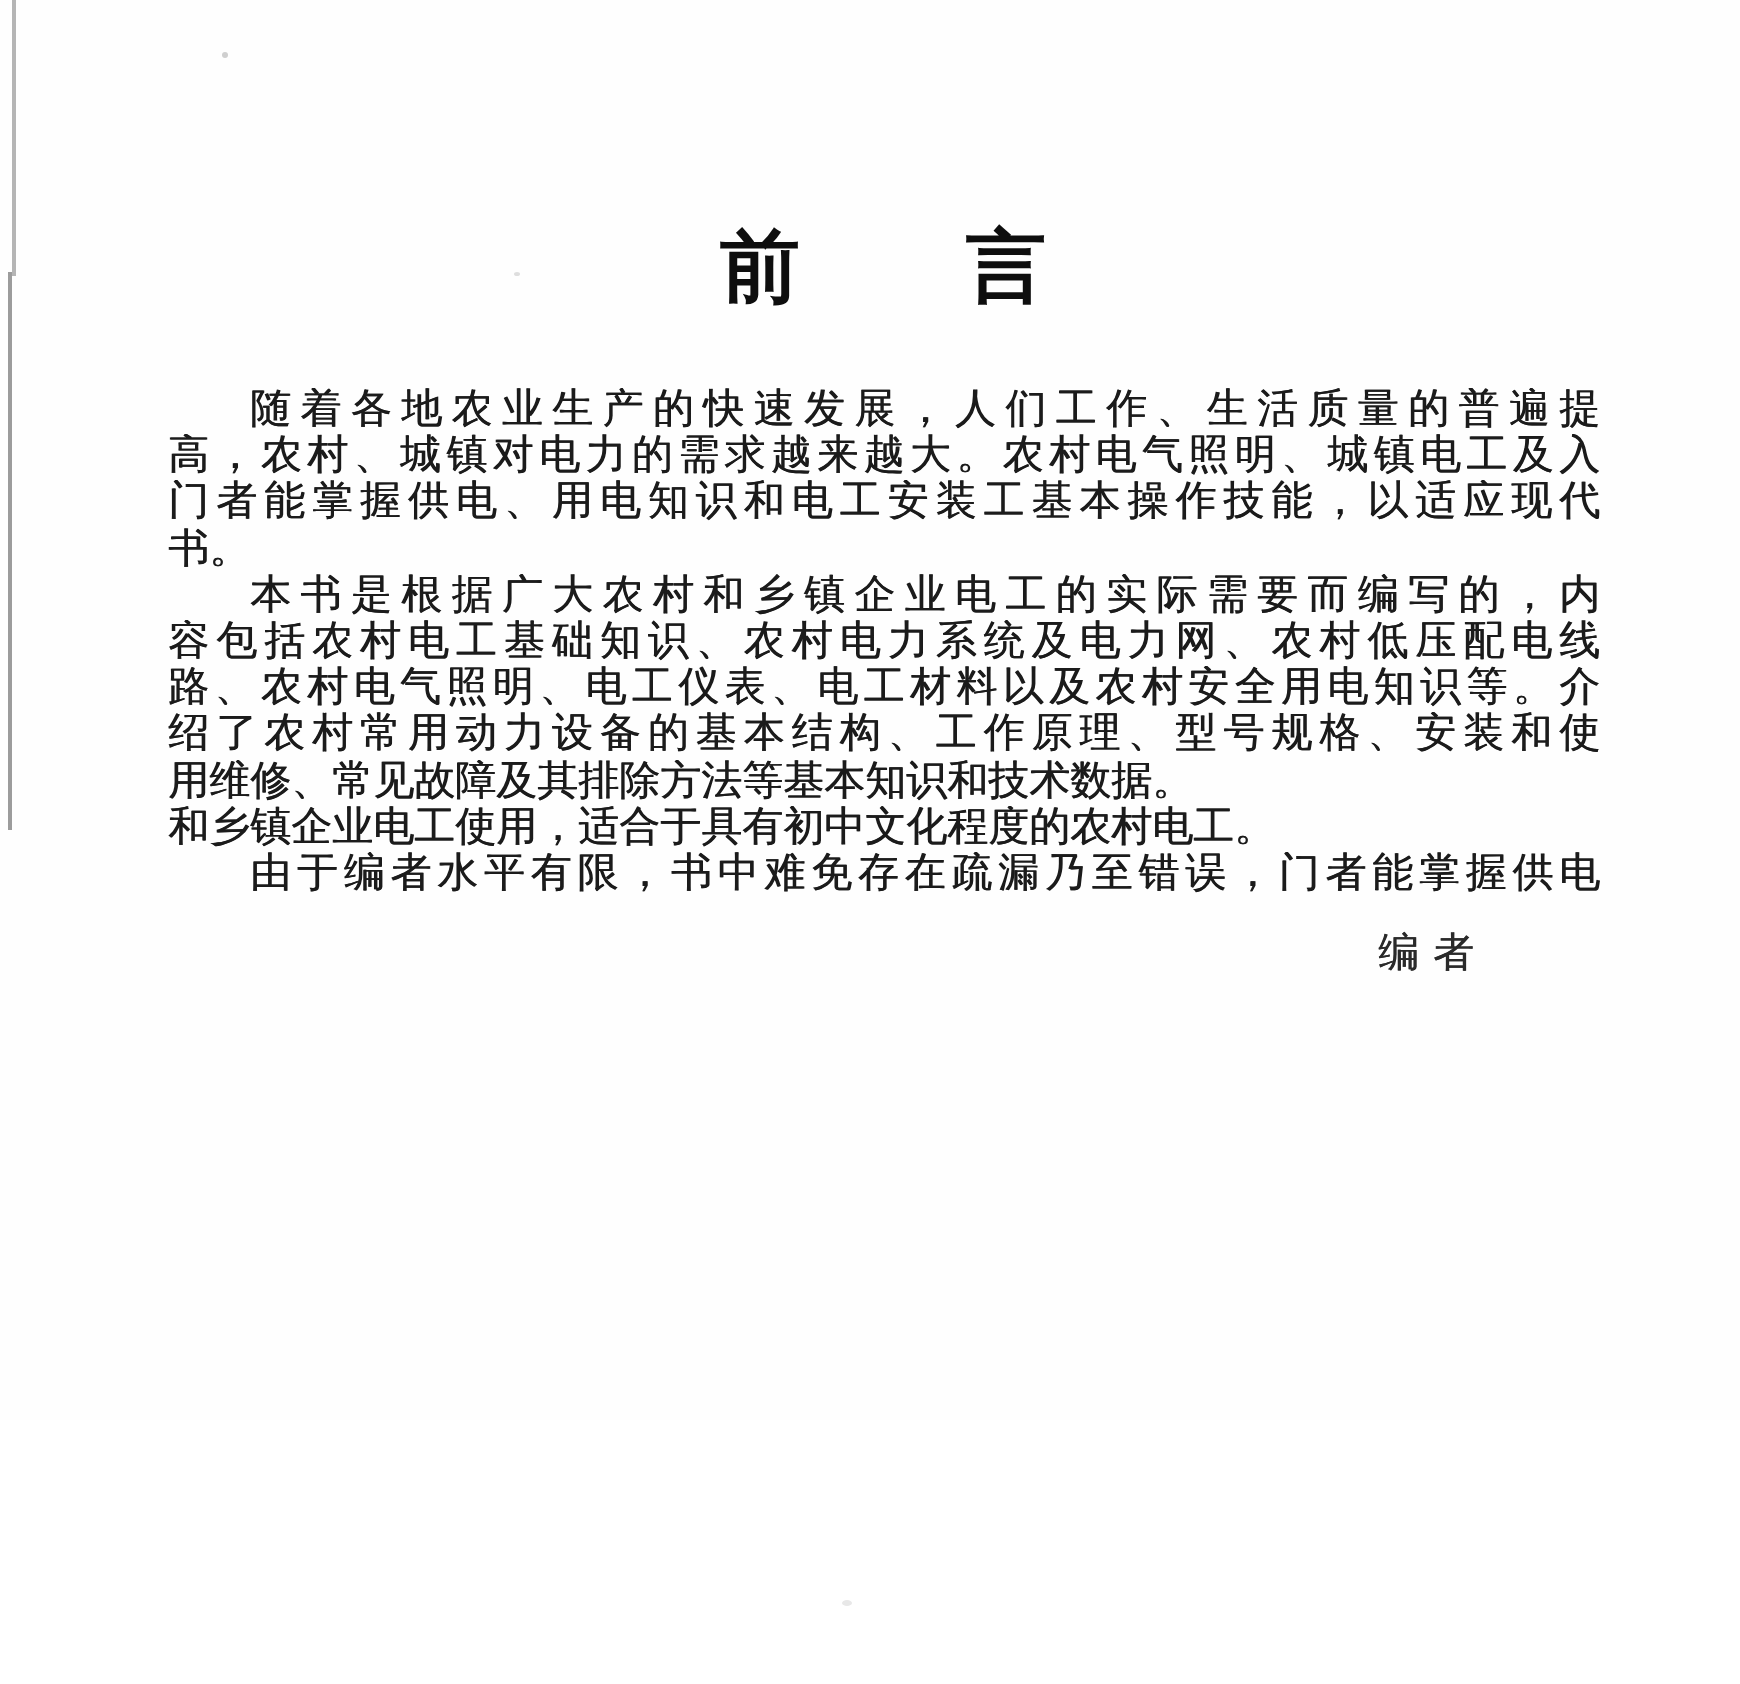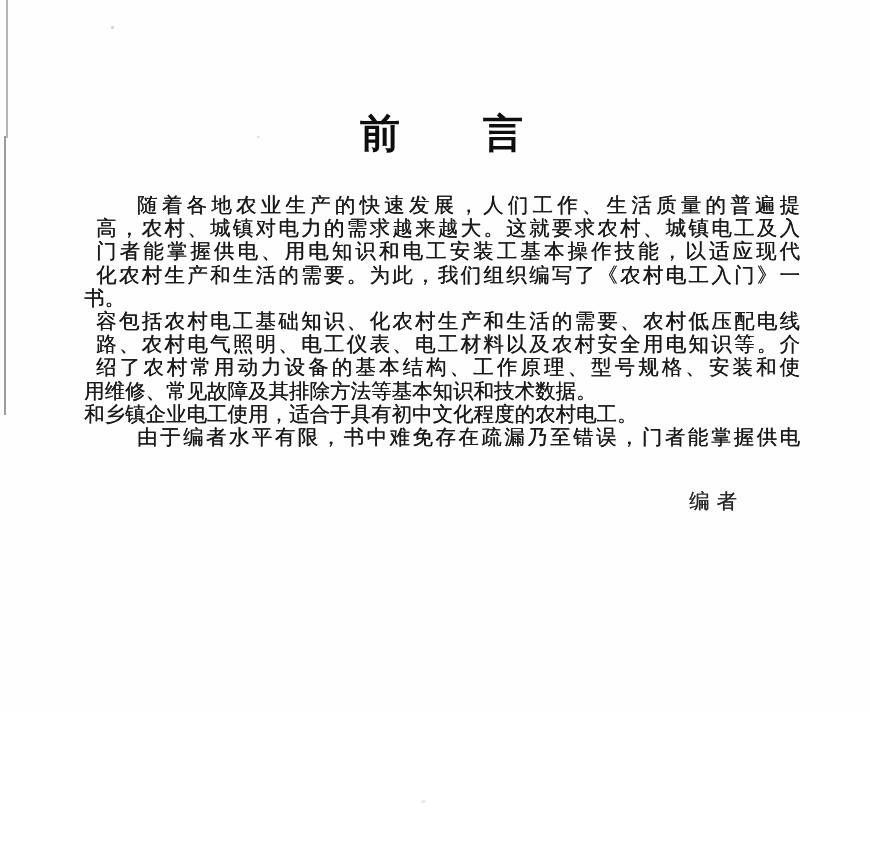--- a/index.html
+++ b/index.html
@@ -61,25 +61,24 @@
   .line {
     height: 23.2px;
     line-height: 23.2px;
     overflow: hidden;
     white-space: nowrap;
   }
   .line.full {
     text-align: justify;
     text-align-last: justify;
     white-space: normal;
-    margin-left: 12px;
   }
   .line.first { text-indent: 2em; }
   .signature {
-    margin-top: 38px;
+    margin-top: 13px;
     text-align: right;
     padding-right: 56px;
     font-size: 20.5px;
     letter-spacing: 7px;
     color: #2a2a2a;
     text-shadow: 0.3px 0 0 currentColor;
   }
 </style>
 </head>
 <body>
@@ -93,28 +92,28 @@
   <div class="speck s3"></div>
 
   <div class="content">
 
     <div class="title">前　　言</div>
 
     <div class="body-text">
 
       <div>
         <div class="line full first">随着各地农业生产的快速发展，人们工作、生活质量的普遍提</div>
-        <div class="line full">高，农村、城镇对电力的需求越来越大。这就要求农村、城镇电工及入</div>
+        <div class="line full">高，农村、城镇对电力的需求越来越大。农村电气照明、城镇电工及入</div>
         <div class="line full">门者能掌握供电、用电知识和电工安装工基本操作技能，以适应现代</div>
-        <div class="line full">化农村生产和生活的需要。为此，我们组织编写了《农村电工入门》一</div>
         <div class="line">书。</div>
       </div>
 
       <div>
-        <div class="line full">容包括农村电工基础知识、化农村生产和生活的需要、农村低压配电线</div>
+        <div class="line full first">本书是根据广大农村和乡镇企业电工的实际需要而编写的，内</div>
+        <div class="line full">容包括农村电工基础知识、农村电力系统及电力网、农村低压配电线</div>
         <div class="line full">路、农村电气照明、电工仪表、电工材料以及农村安全用电知识等。介</div>
         <div class="line full">绍了农村常用动力设备的基本结构、工作原理、型号规格、安装和使</div>
         <div class="line">用维修、常见故障及其排除方法等基本知识和技术数据。</div>
       </div>
 
       <div>
         <div class="line">和乡镇企业电工使用，适合于具有初中文化程度的农村电工。</div>
       </div>
 
 

